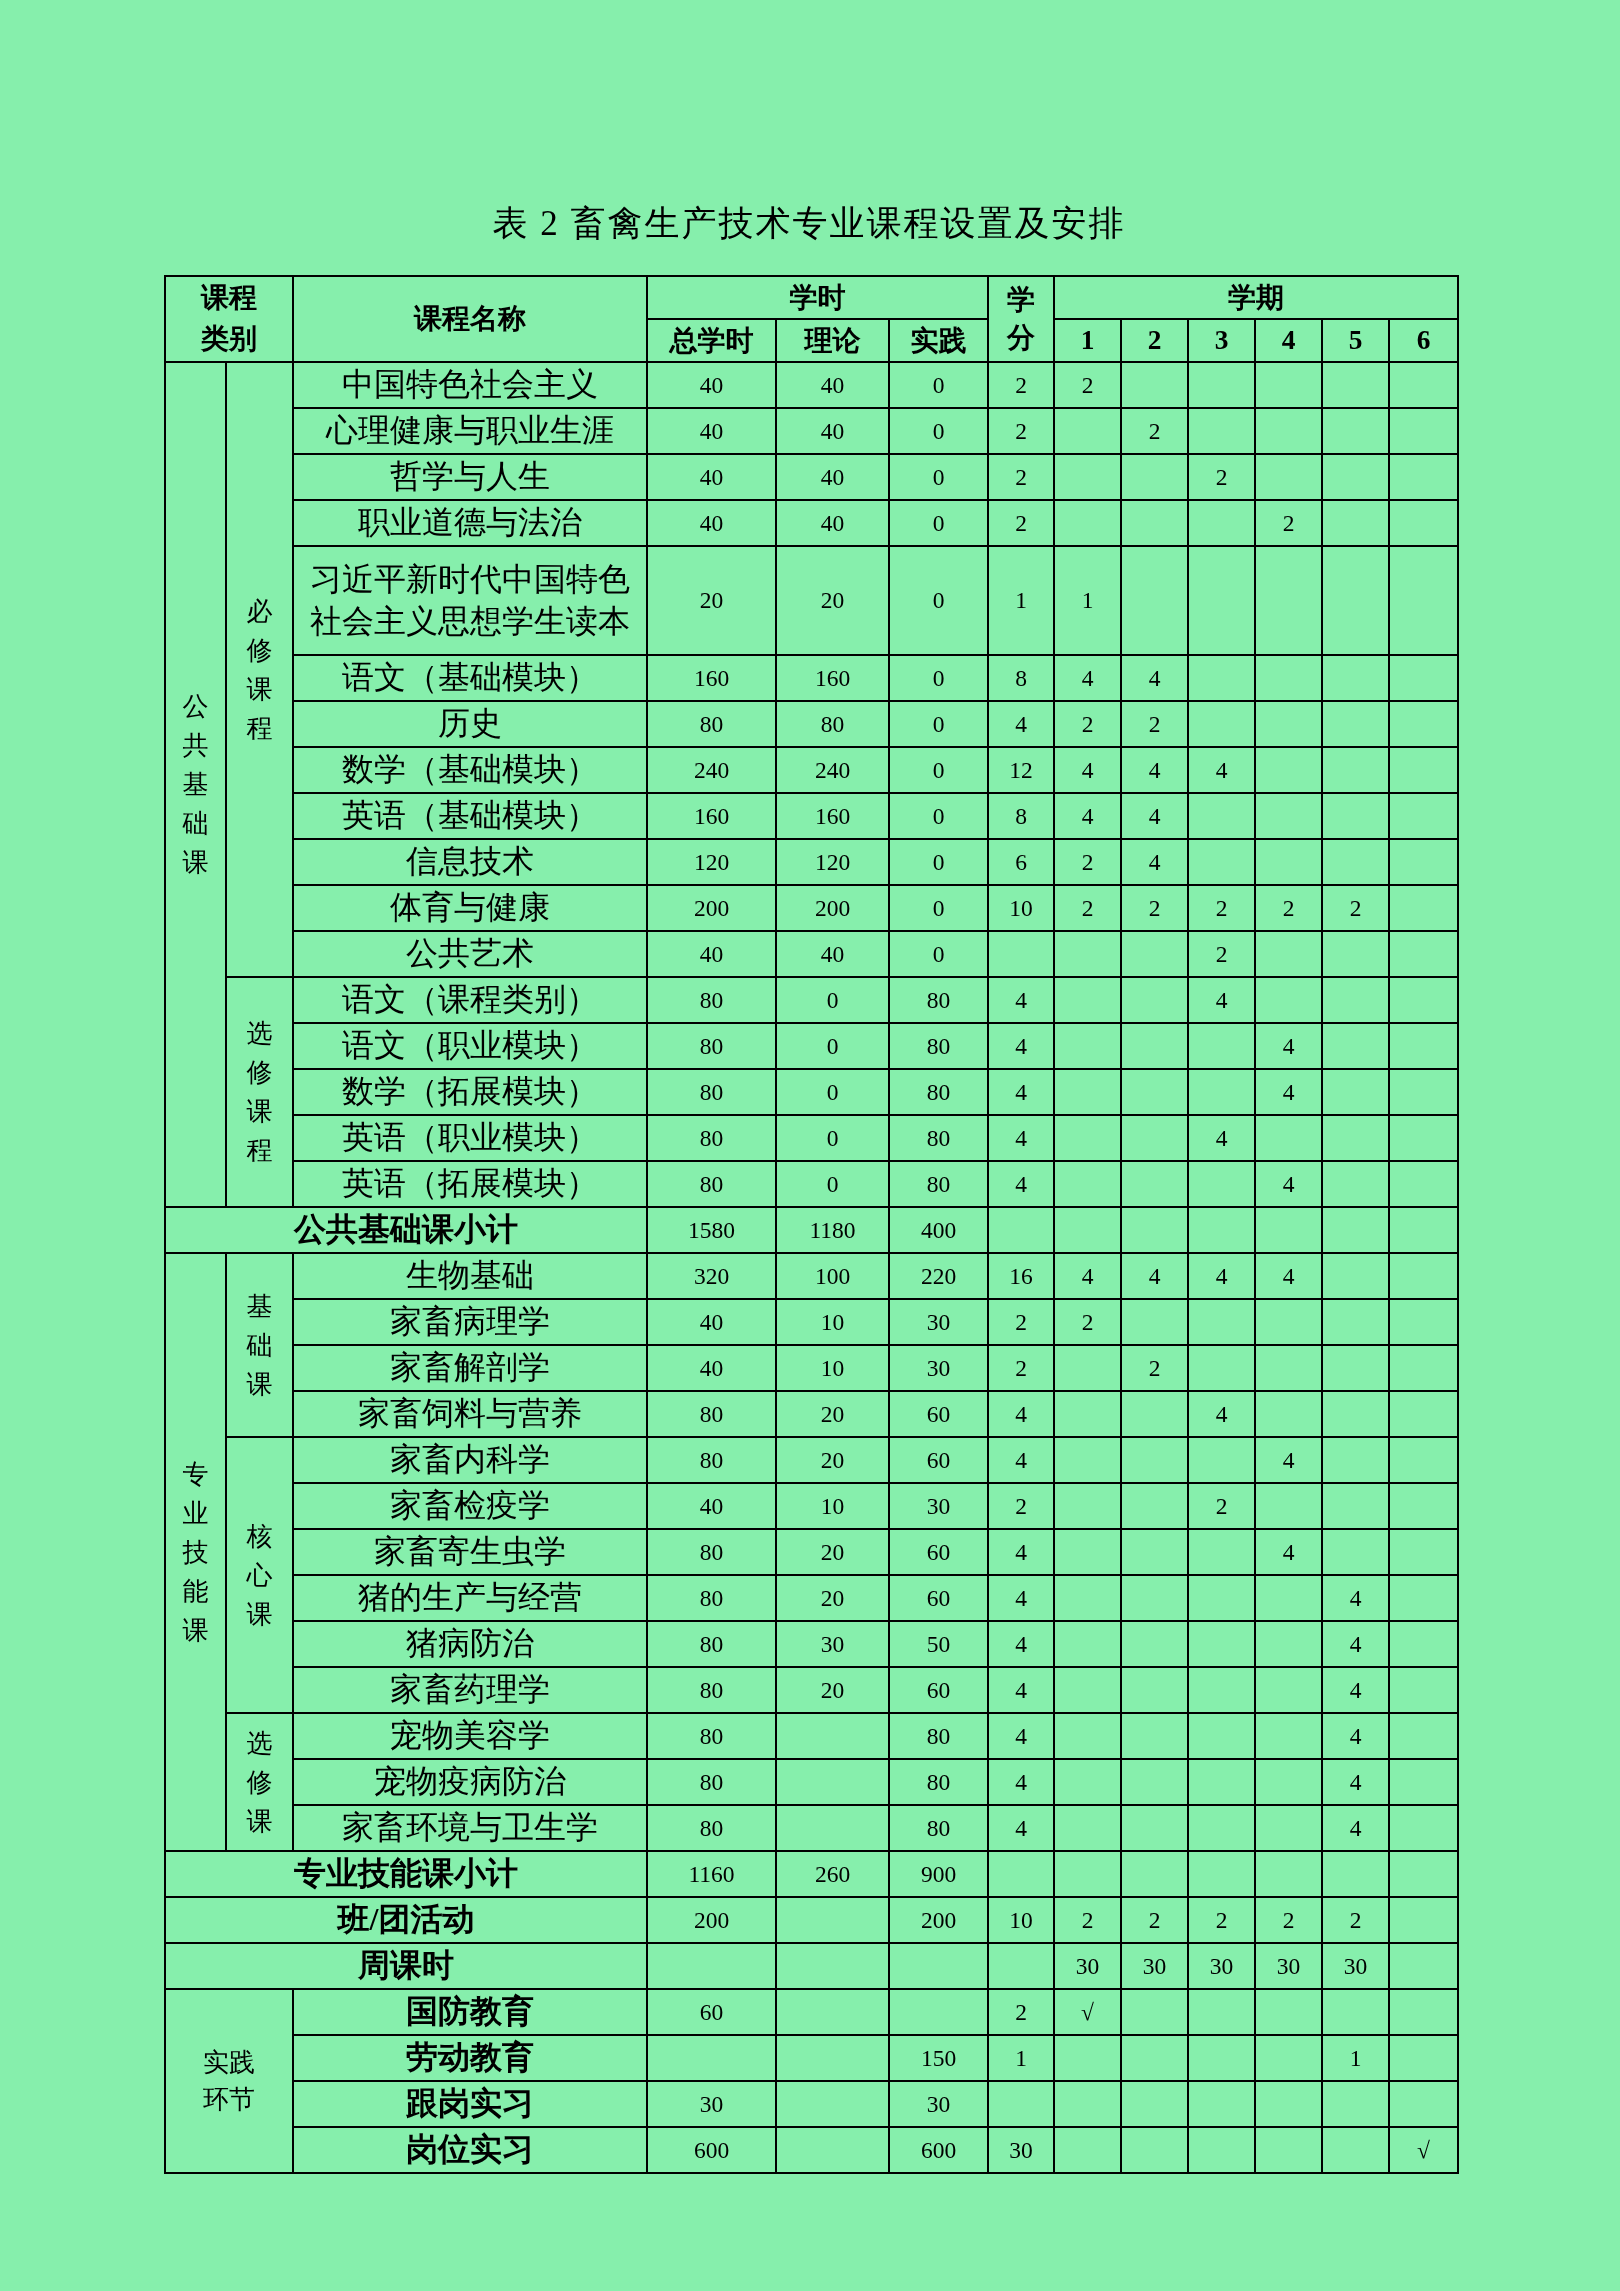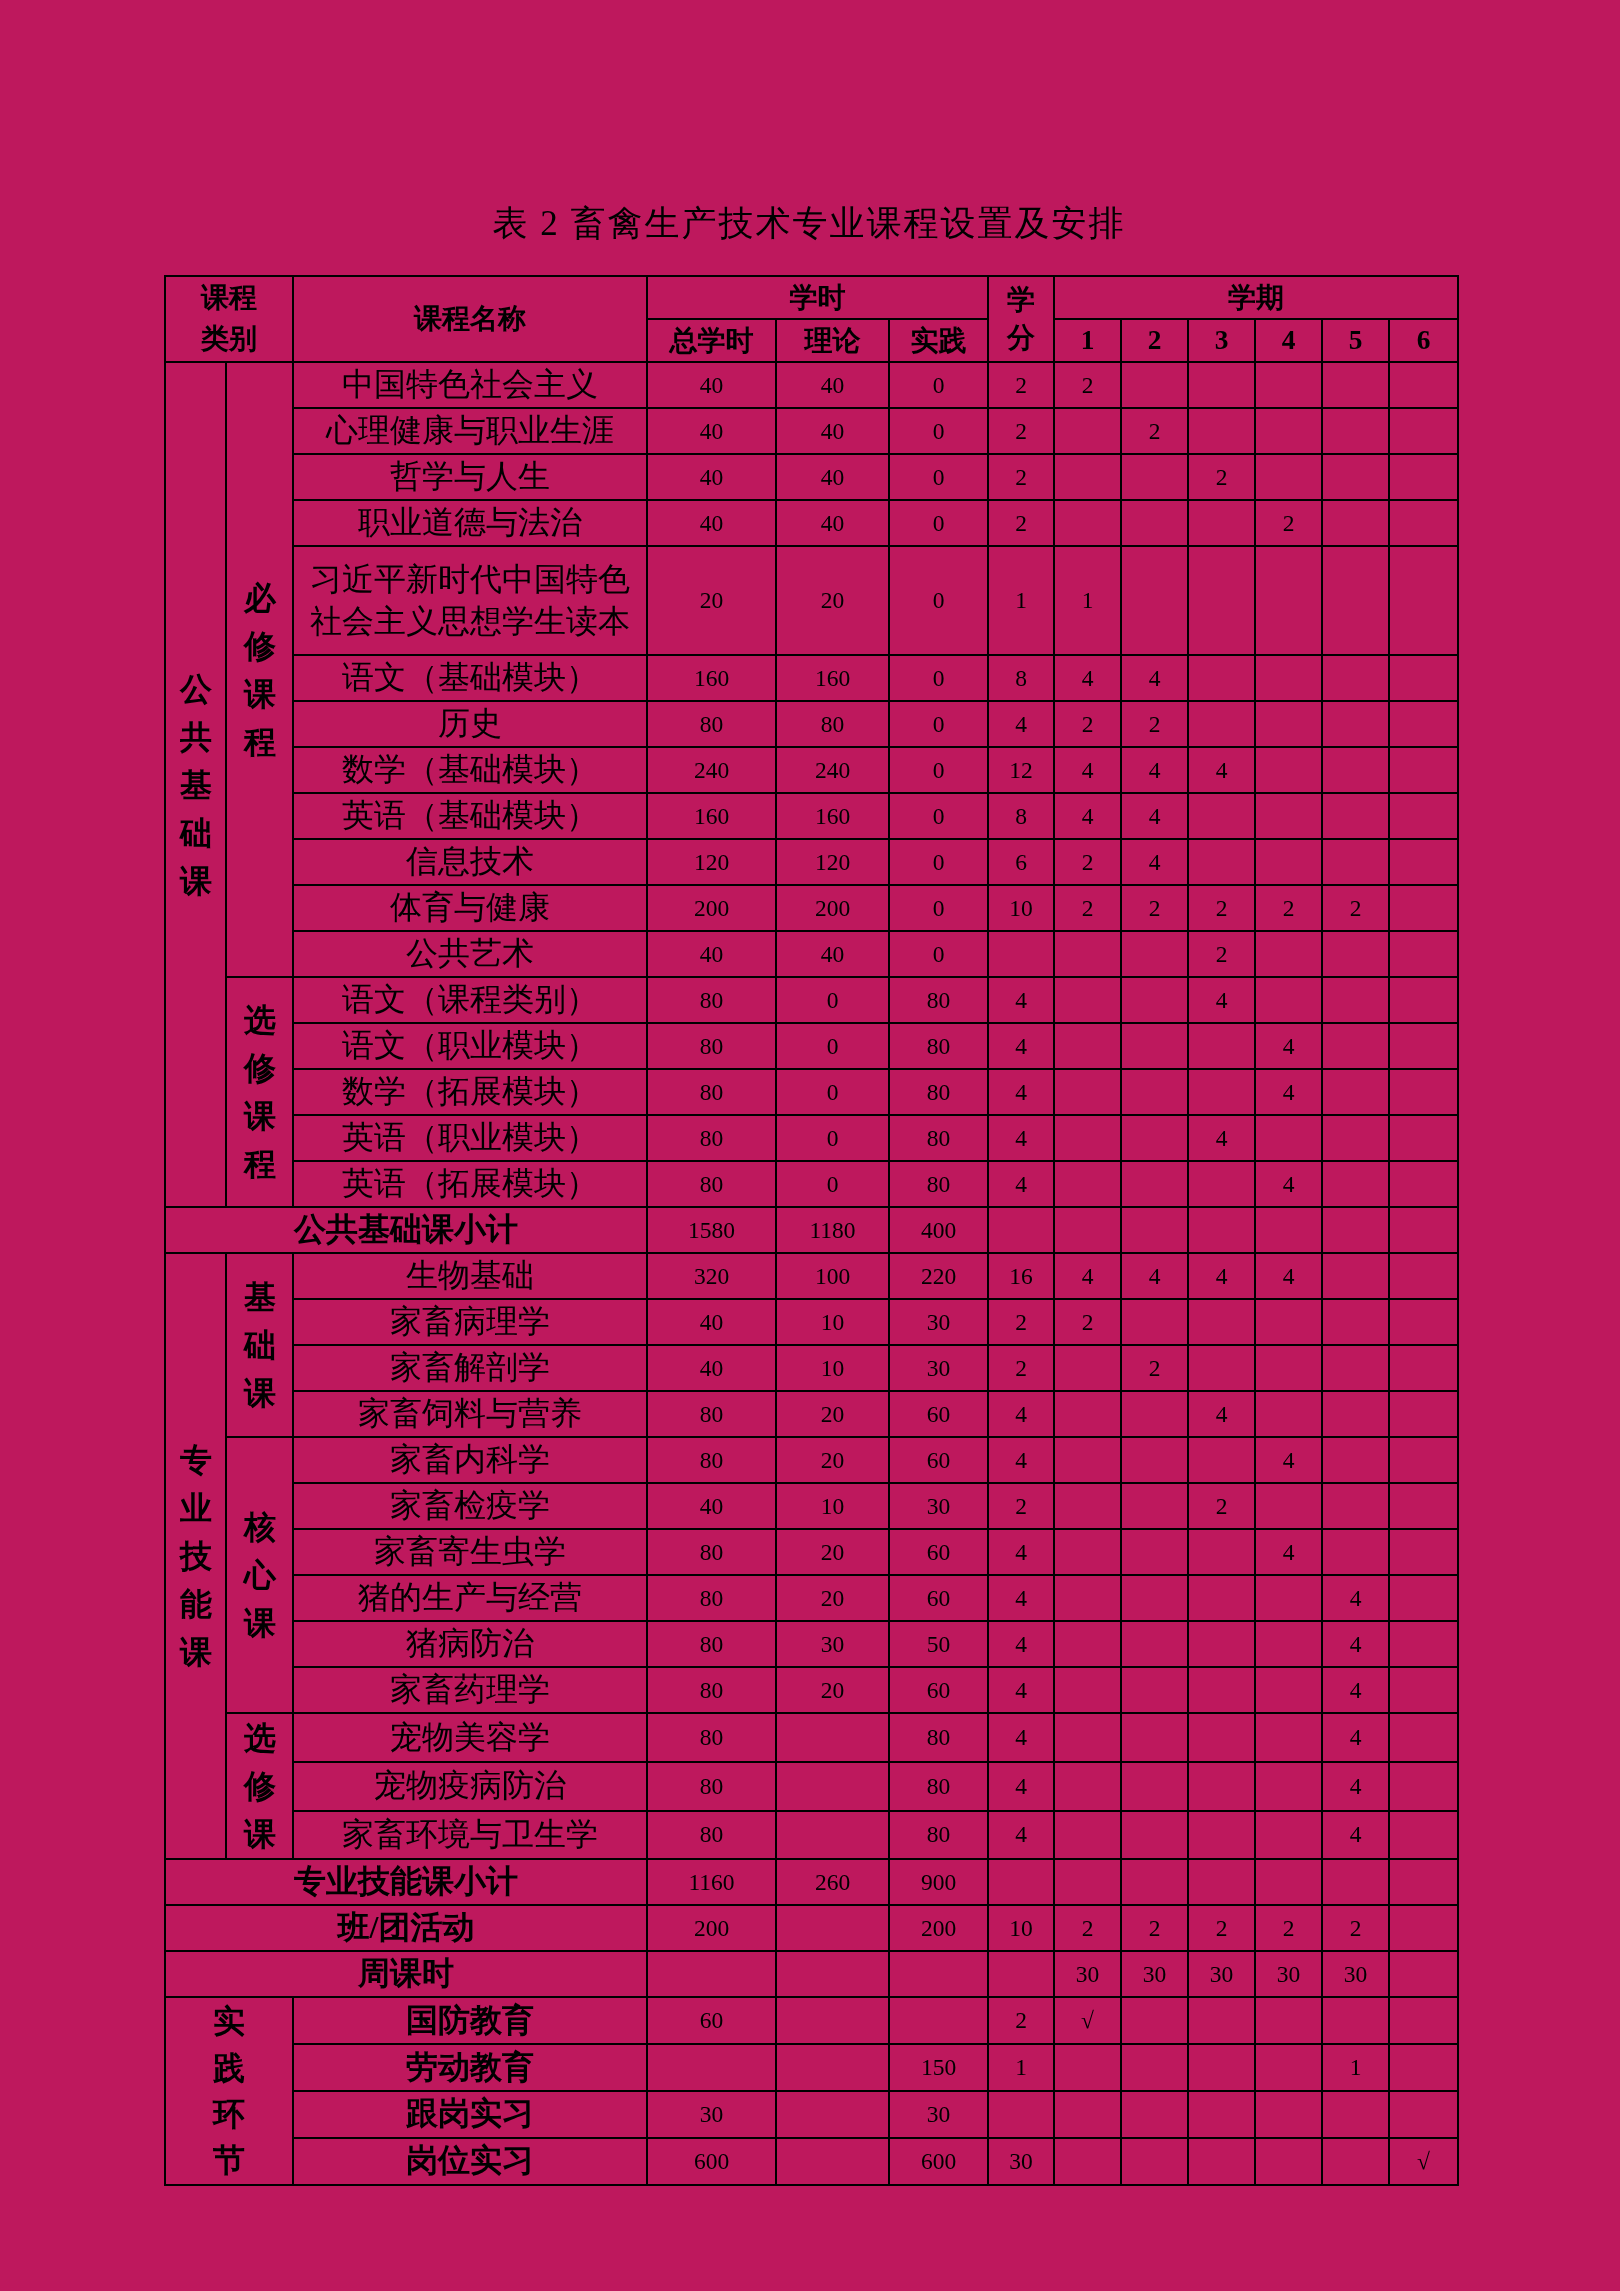--- a/index.html
+++ b/index.html
@@ -1,31 +1,31 @@
 <!DOCTYPE html>
 <html><head>
 <meta charset="utf-8">
 <style>
   html,body{margin:0;padding:0;background:#ffffff;}
-  .page{position:relative;width:1620px;height:2292px;background:#be185d;overflow:hidden;
+  .page{position:relative;width:1620px;height:2292px;background:#86efac;overflow:hidden;
         font-family:"Liberation Serif","DejaVu Serif",serif;color:#000000;}
   .title{position:absolute;left:164px;top:200px;width:1290px;text-align:center;
          font-size:35px;letter-spacing:2px;white-space:nowrap;}
   table.tbl{position:absolute;left:164px;top:275px;width:1290px;
             border-collapse:collapse;table-layout:fixed;border:2.9px solid #000;}
   .tbl th,.tbl td{border:2px solid #000;padding:0;text-align:center;vertical-align:middle;overflow:hidden;}
   .tbl thead tr{height:43px;}
   .tbl thead th{font-weight:bold;font-size:28px;}
   .tbl thead th.semnum{font-size:27.4px;font-weight:bold;}
   .tbl tbody tr{height:45px;}
   .tbl tbody tr.tall{height:71px;}
   td.name{font-size:32px;}
   td.name.b{font-weight:bold;}
   td.num{font-size:23.5px;}
-  td.cat{font-weight:bold;font-size:32px;}
+  td.cat{font-weight:normal;font-size:26px;}
   .vstack{width:31px;margin:0 auto;line-height:1.5;word-break:break-all;}
   .pairbox{width:59px;margin:0 auto;line-height:1.45;word-break:break-all;}
   .singlebox{width:31px;margin:0 auto;line-height:1.35;word-break:break-all;}
   .narrowbox{width:327px;margin:12px auto;line-height:1.3;word-break:break-all;}
   tr.thick-top td{border-top:2.9px solid #000;}
   .tbl thead{border-bottom:2.9px solid #000;}
   .tbl tbody tr:last-child td{border-bottom:2.9px solid #000;}
 </style>
 </head>
 <body>

